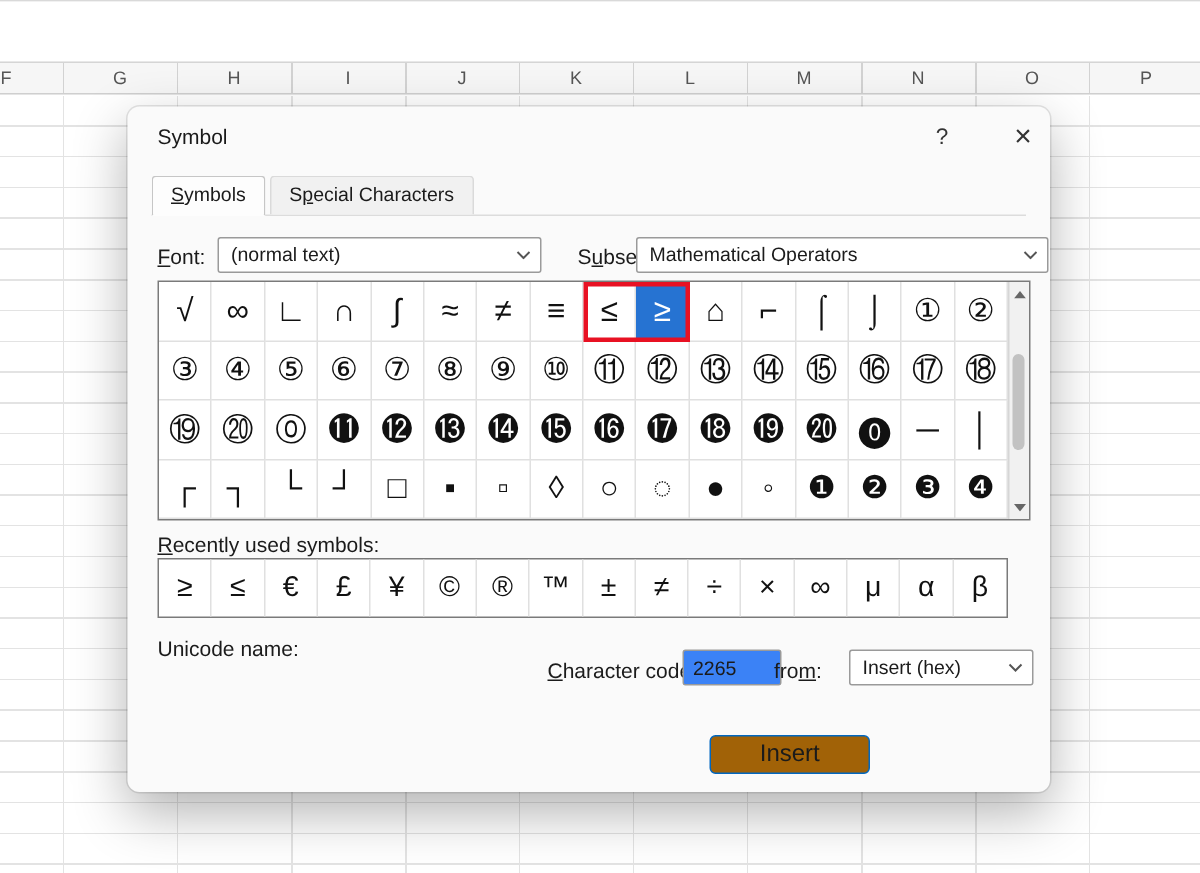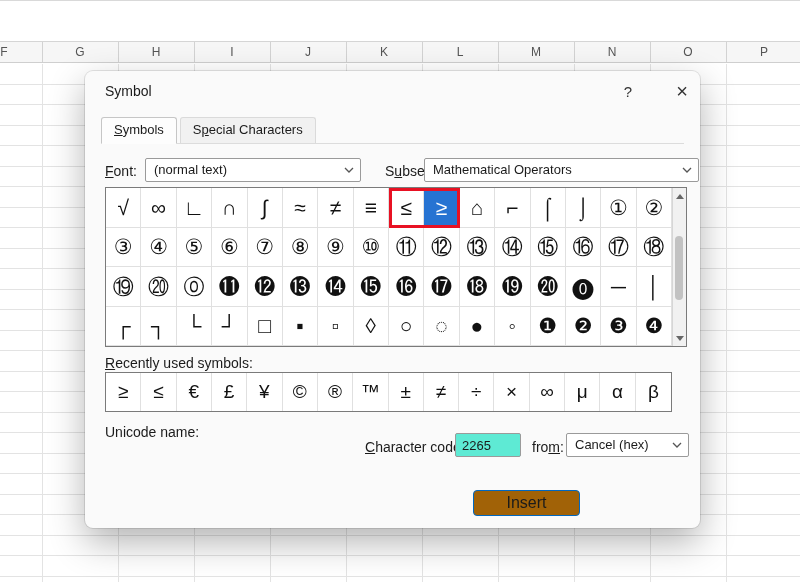--- a/index.html
+++ b/index.html
@@ -84,23 +84,23 @@
     display:grid; grid-template-columns:repeat(16,1fr); }
   .recent-cell { border-right:1px solid #e0e0e0; display:flex; align-items:center;
     justify-content:center; font-size:19px; color:#111; cursor:default; }
   .recent-cell:last-child { border-right:none; }
 
   
   .uni-label { left:20px; top:353px; }
   .uni-value { left:20px; top:379px; }
   .cc-label  { left:280px; top:368px; }
   .cc-input { position:absolute; left:370px; top:362px; width:66px; height:24px;
-    border:1px solid #9a9a9a; border-radius:2px; background:#5eead4;
+    border:1px solid #9a9a9a; border-radius:2px; background:#3b82f6;
     font-family:inherit; font-size:13px; color:#1b1b1b; padding:0 6px; }
-  .from-label { left:447px; top:368px; }
+  .from-label { left:431px; top:368px; }
 
   .btn { position:absolute; top:419px; height:26px; background:#a16207;
     border-radius:4px; font-family:inherit; font-size:16px; color:#1b1b1b; cursor:default; }
   .btn-insert { left:388px; width:107px; border:1.5px solid var(--btn-border); }
   .btn-cancel { left:517px; width:87px; border:1px solid #cfcfcf; }
 </style>
 </head>
 <body style="--sel-color: #2673d2; --hl-color: #e81123; --btn-border: #0067c0;">
 
 <div class="sheet">
@@ -254,21 +254,21 @@
       <div class="recent-cell">α</div>
       <div class="recent-cell">β</div>
     </div>
 
   <span class="lbl uni-label">Unicode name:</span>
 
   <span class="lbl cc-label"><u>C</u>haracter code:</span>
   <input class="cc-input" value="2265" style="">
   <span class="lbl from-label">fro<u>m</u>:</span>
   <div class="dd dd-from">
-    <span class="dd-value">Cancel (hex)</span>
+    <span class="dd-value">Insert (hex)</span>
     <span class="dd-chev">
       <svg width="10" height="6" viewBox="0 0 10 6">
           <path d="M1 1l4 4 4-4" fill="none" stroke="#555" stroke-width="1.3"></path>
         </svg>
     </span>
   </div>
 
   <button class="btn btn-insert">Insert</button>
 </div>
 

